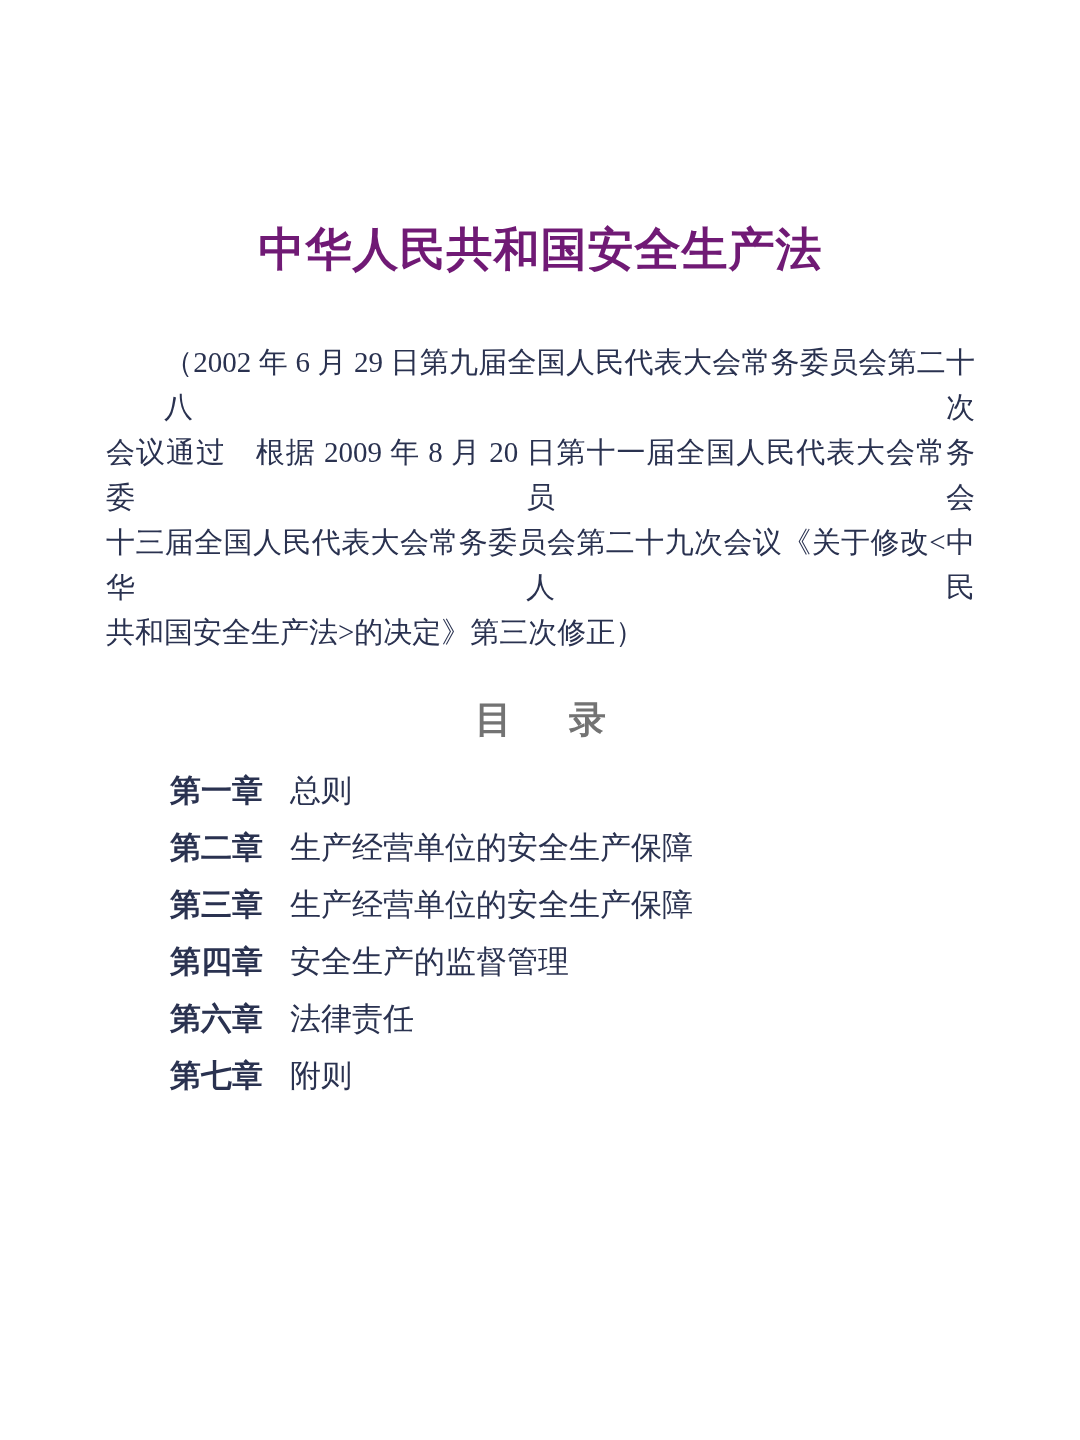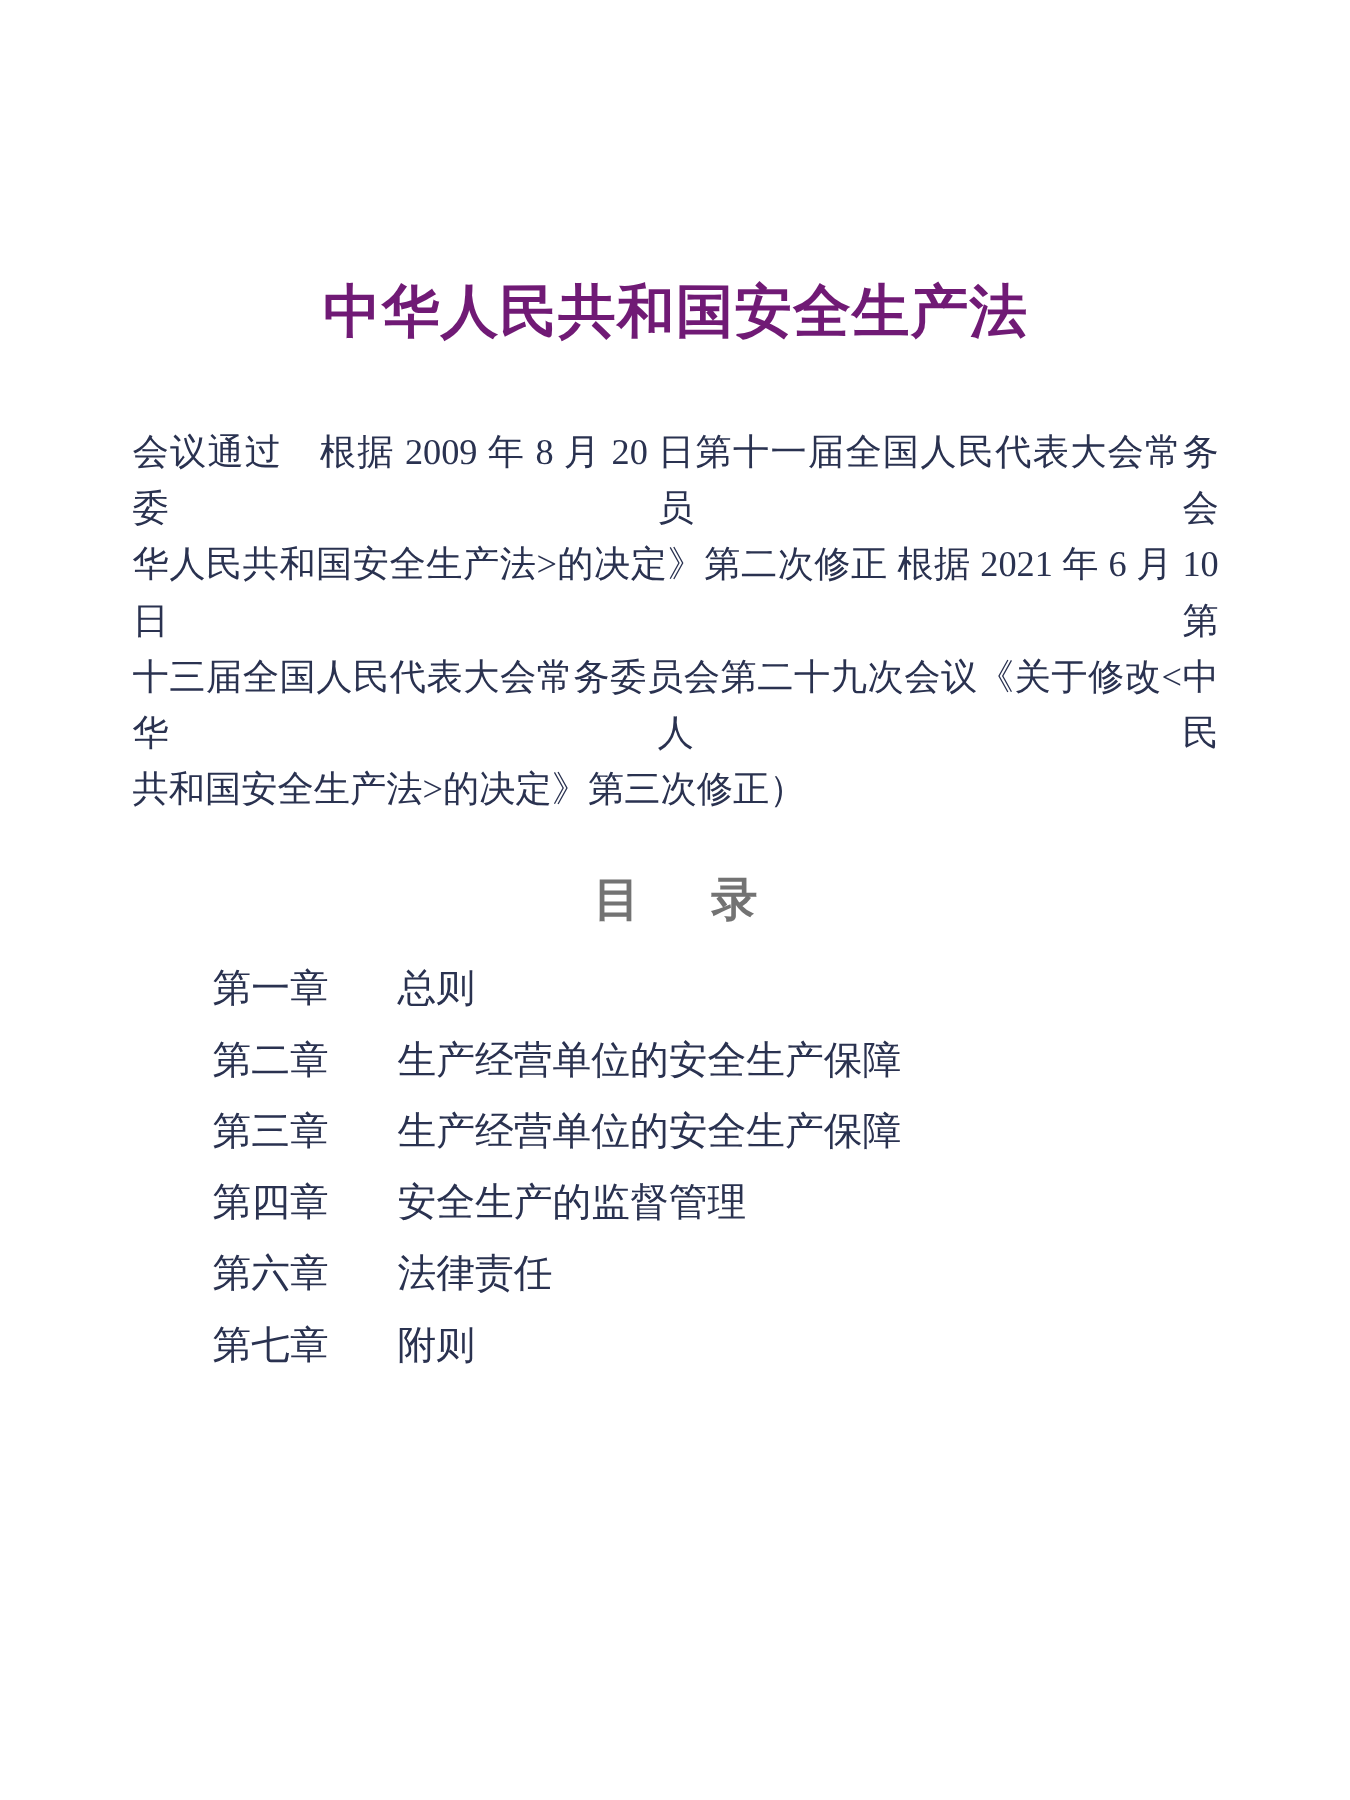--- a/index.html
+++ b/index.html
@@ -54,33 +54,34 @@
     font-size: 31px;
     list-style: none;
   }
   .toc-item {
     line-height: 57px;
     padding-left: 64px;
     white-space: nowrap;
   }
   .toc-chapter {
     display: inline-block;
-    margin-right: 55px;
+    margin-right: 27px;
+    font-weight: bold;
   }
 </style>
 </head>
 <body>
 
 <div class="page">
 
   <h1 class="doc-title">中华人民共和国安全生产法</h1>
 
   <div class="preamble">
+    <div class="pl first">（2002 年 6 月 29 日第九届全国人民代表大会常务委员会第二十八次</div>
     <div class="pl">会议通过　根据 2009 年 8 月 20 日第十一届全国人民代表大会常务委员会</div>
-    <div class="pl">华人民共和国安全生产法&gt;的决定》第二次修正 根据 2021 年 6 月 10 日第</div>
     <div class="pl">十三届全国人民代表大会常务委员会第二十九次会议《关于修改&lt;中华人民</div>
     <div class="pl last">共和国安全生产法&gt;的决定》第三次修正）</div>
   </div>
 
   <h2 class="toc-heading">目　录</h2>
 
   <ul class="toc-list">
     <li class="toc-item">
       <span class="toc-chapter">第一章</span><span class="toc-title">总则</span>
     </li>

